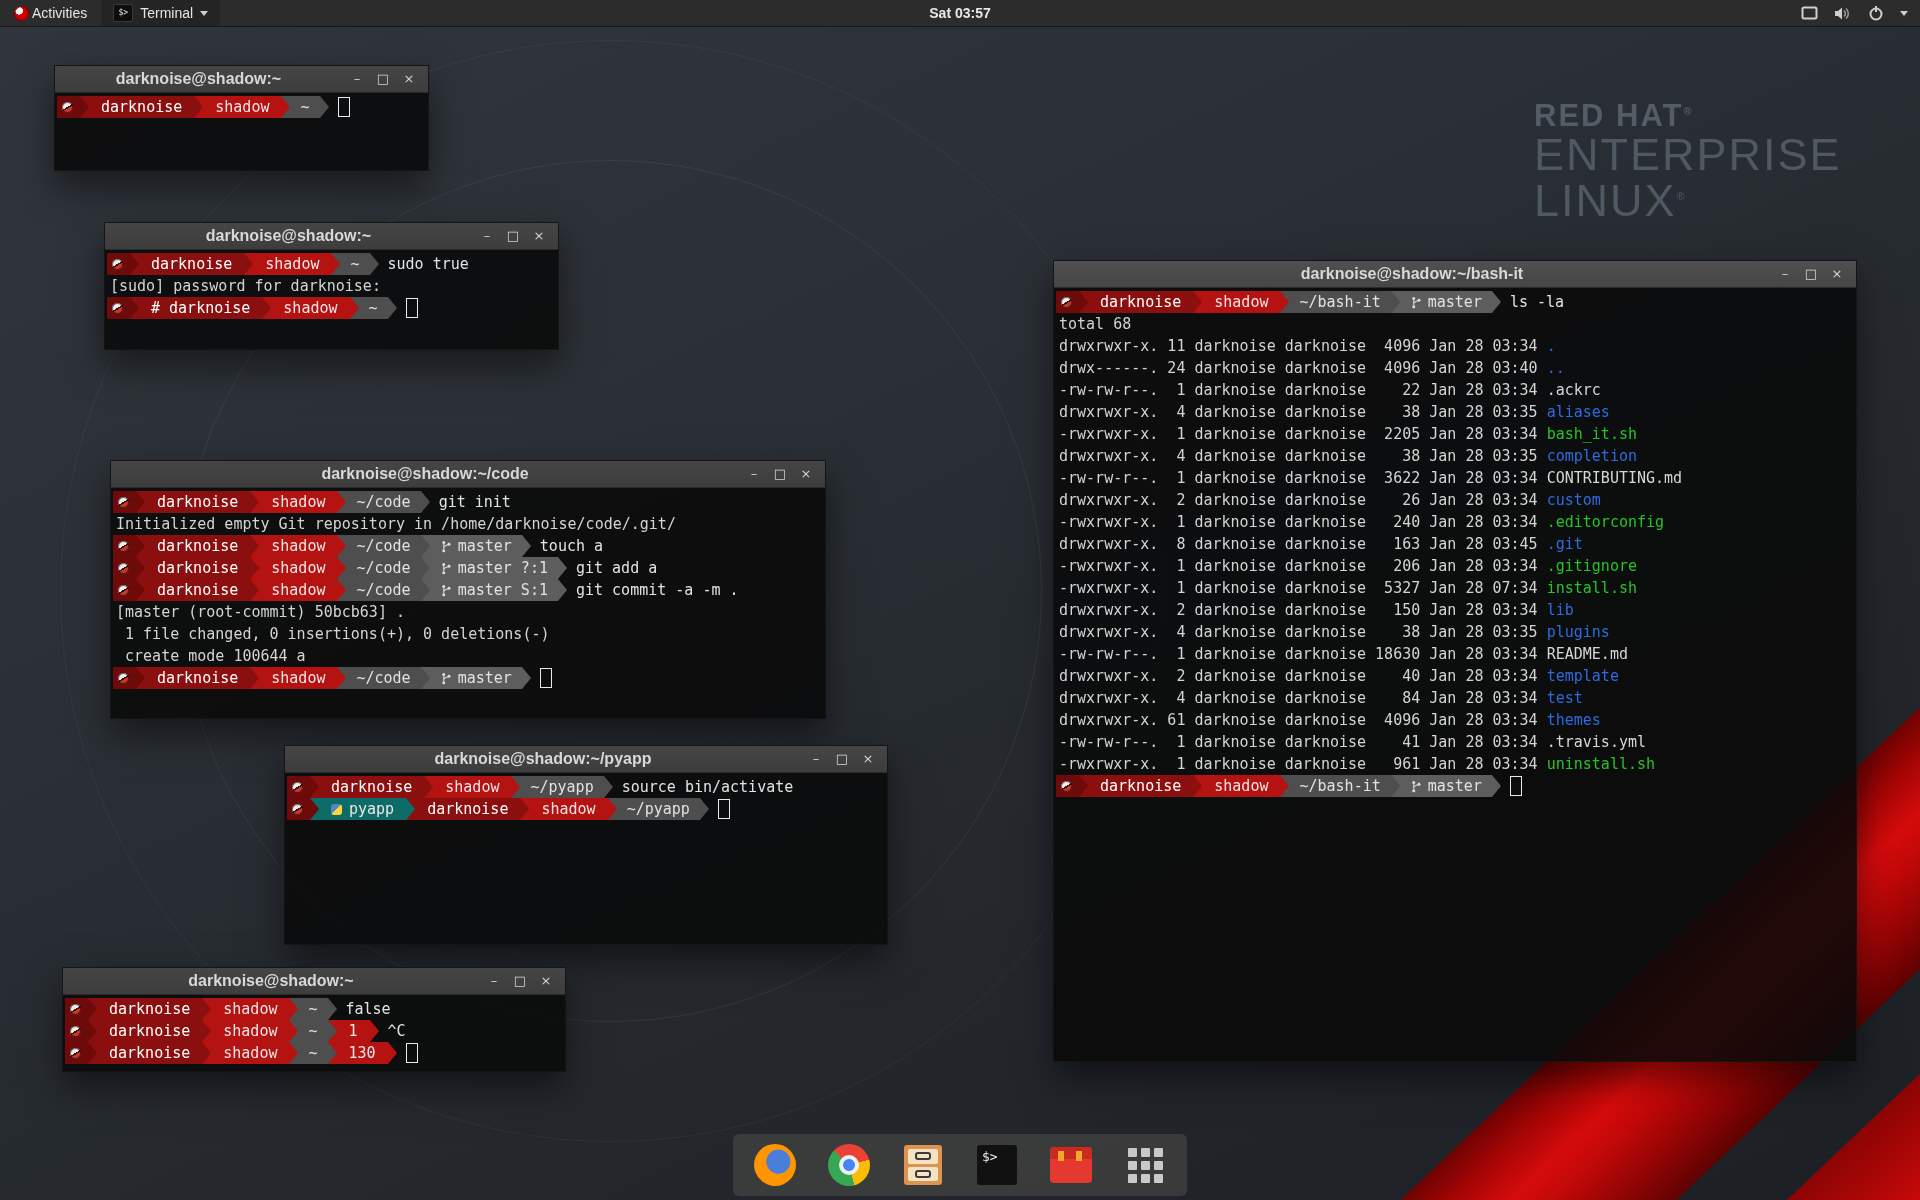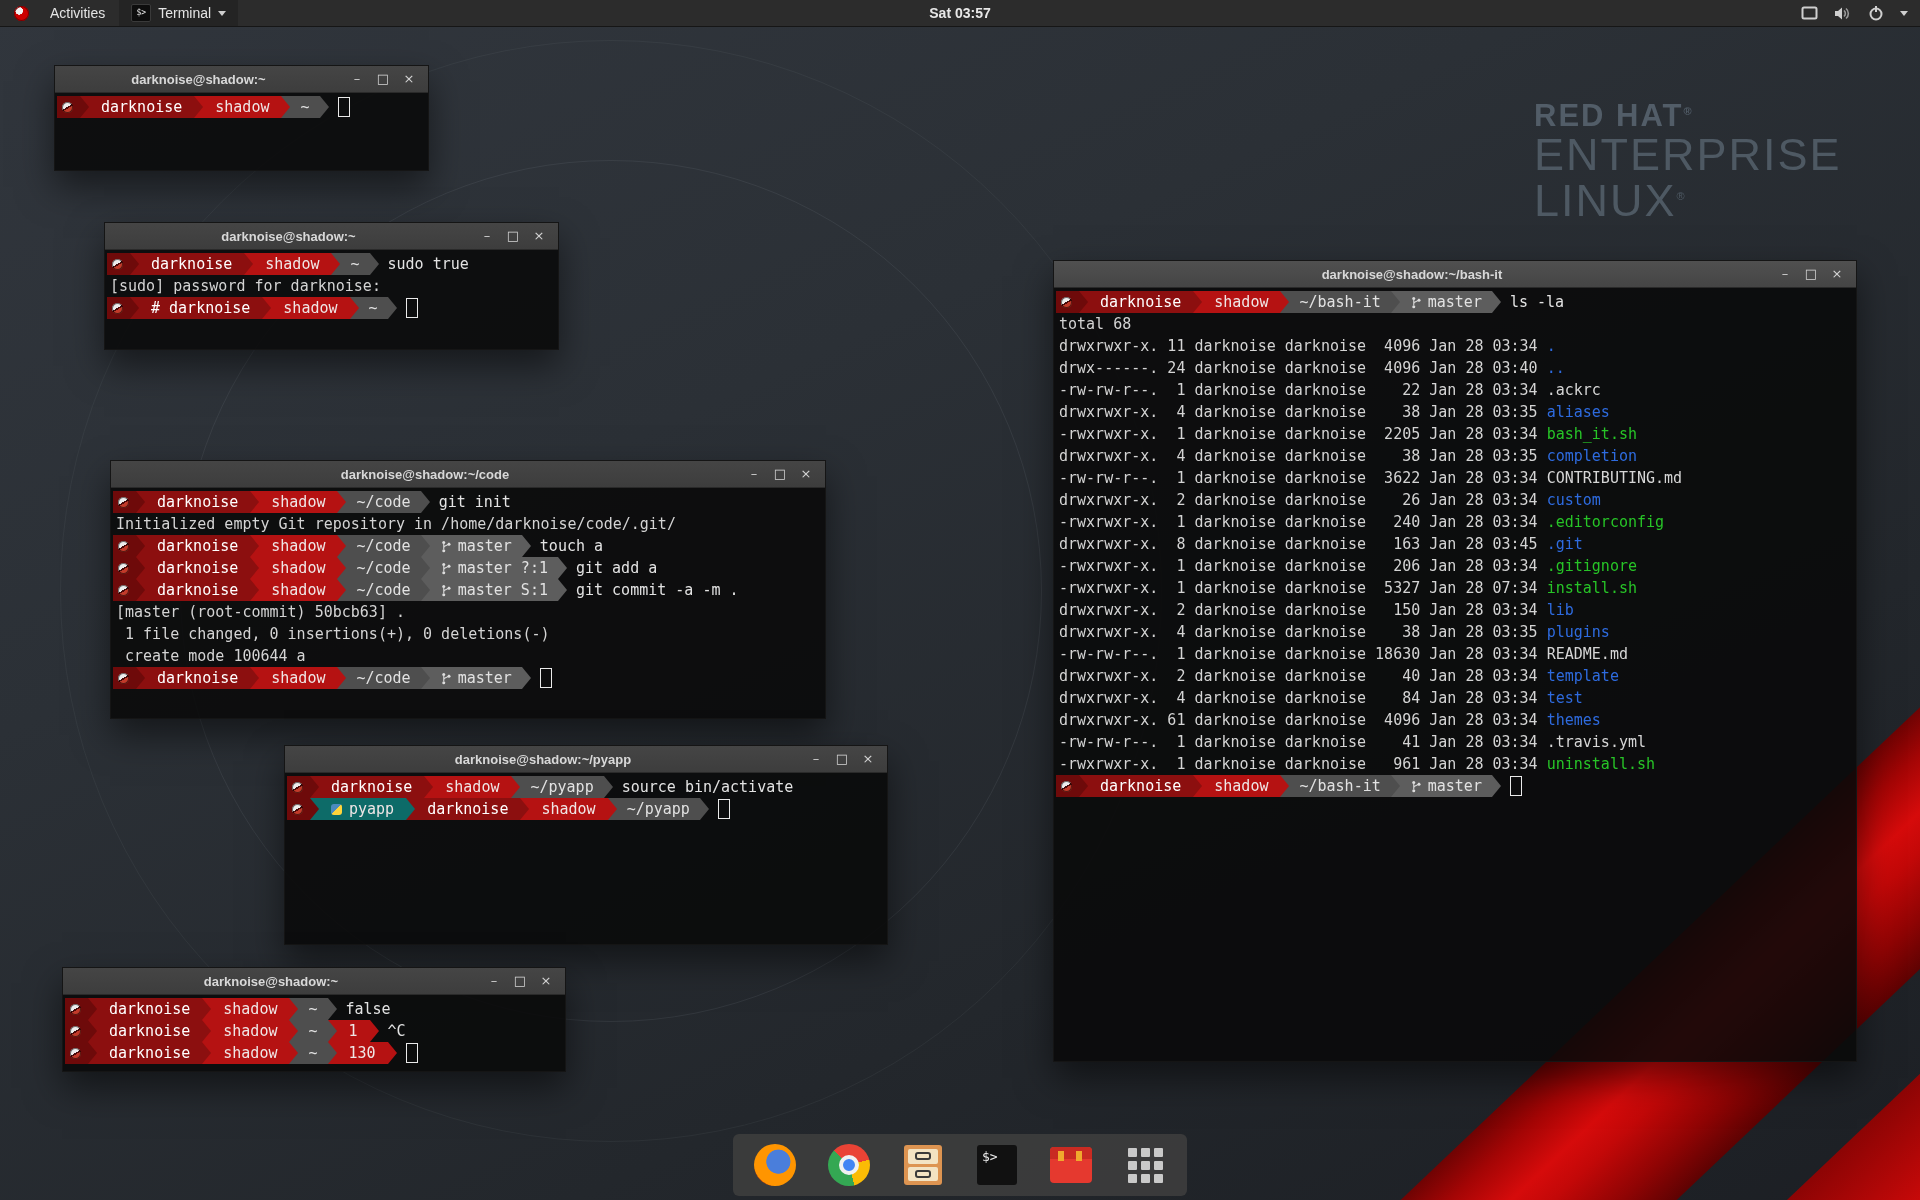--- a/index.html
+++ b/index.html
@@ -20,40 +20,40 @@
   .brand{position:absolute;left:1534px;top:100px;color:#4e5964;line-height:1.02;user-select:none;}
   .brand .b1{font-size:31px;font-weight:bold;letter-spacing:2px;color:#525d68;}
   .brand .b2,.brand .b3{font-size:45px;font-weight:300;letter-spacing:2px;color:#4e5963;}
   .brand sup{font-size:11px;vertical-align:super;}
 
   
   .topbar{position:absolute;left:0;top:0;width:100%;height:26px;background:#2c2c2c;
     border-bottom:1px solid #161616;display:flex;align-items:center;color:#e4e4e4;
     font-size:14px;z-index:50;}
   .tb-left{display:flex;align-items:center;height:100%;}
-  .activities{display:flex;align-items:center;gap:21px;padding:0 14px;height:100%;}
+  .activities{display:flex;align-items:center;gap:3px;padding:0 14px;height:100%;}
   .rh-icon{width:15px;height:15px;border-radius:50%;
     background:radial-gradient(circle at 34% 32%,#f2f2f2 0 26%,#cc0000 28% 100%);
     box-shadow:inset 0 0 0 1px #7a0000;}
   .appmenu{display:flex;align-items:center;gap:7px;padding:0 12px;height:100%;background:#242424;}
   .term-mini{width:18px;height:16px;background:#0d0d0d;border:1px solid #3a3a3a;border-radius:2px;
     color:#eee;font-family:"DejaVu Sans Mono",monospace;font-size:8px;line-height:15px;text-align:center;}
   .caret{width:0;height:0;border-left:4px solid transparent;border-right:4px solid transparent;
     border-top:5px solid #cfcfcf;}
   .clock{position:absolute;left:50%;transform:translateX(-50%);font-weight:bold;font-size:14px;color:#e8e8e8;}
   .tb-right{margin-left:auto;display:flex;align-items:center;gap:16px;padding-right:12px;height:100%;}
   .tb-right svg{display:block;}
 
   
   .window{position:absolute;background:rgba(9,9,9,0.88);border:1px solid #151515;
     box-shadow:0 16px 34px rgba(0,0,0,0.5);}
   .titlebar{height:26px;background:linear-gradient(#454545,#3d3d3d);display:flex;align-items:center;
     position:relative;border-bottom:1px solid #2a2a2a;}
   .window.focused .titlebar{background:linear-gradient(#505050,#454545);}
-  .title{position:absolute;left:0;right:86px;text-align:center;font-size:13px;font-weight:bold;color:#d8d8d8;
+  .title{position:absolute;left:0;right:86px;text-align:center;font-size:16px;font-weight:bold;color:#d8d8d8;
     white-space:nowrap;overflow:hidden;}
   .winbtns{margin-left:auto;display:flex;align-items:center;gap:4px;padding-right:8px;}
   .wbtn{width:22px;height:20px;color:#d4d4d4;font-size:13px;line-height:20px;text-align:center;
     font-family:"DejaVu Sans",sans-serif;}
   .term-body{padding:3px 2px 2px 2px;font-family:"DejaVu Sans Mono",monospace;font-size:15px;
     color:#d4d4d4;overflow:hidden;}
   .t-line{height:22px;display:flex;align-items:center;white-space:pre;}
   .t-line.out{display:block;line-height:22px;padding-left:3px;}
   .pl-seg{display:flex;align-items:center;height:22px;padding:0 12px;color:#efe6e6;}
   .sg-pokeball{padding:0 7px 0 5px;}

